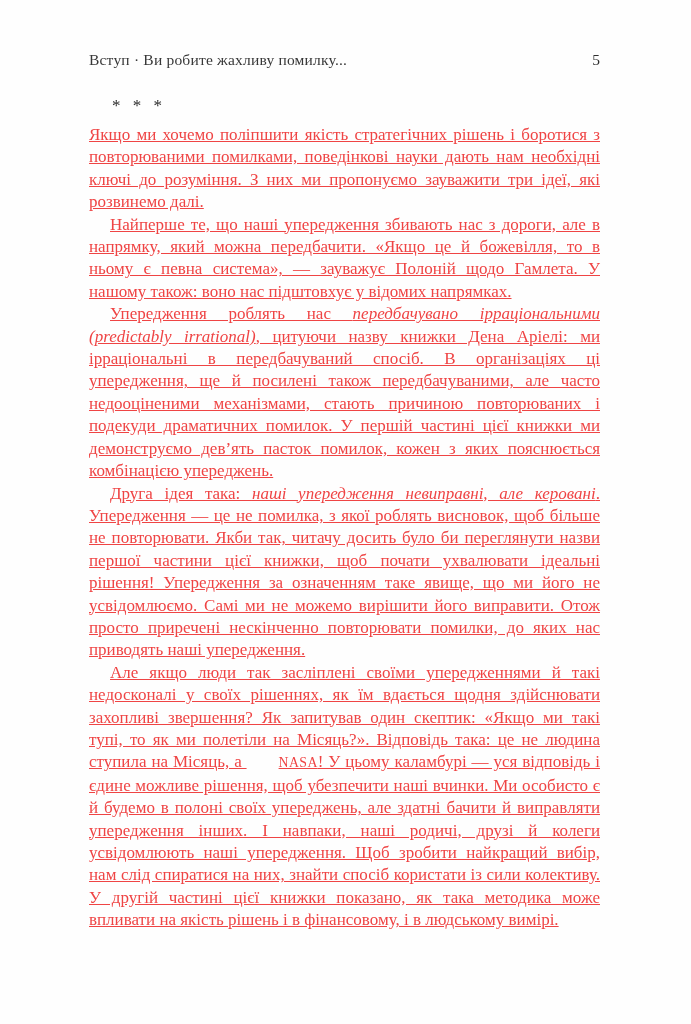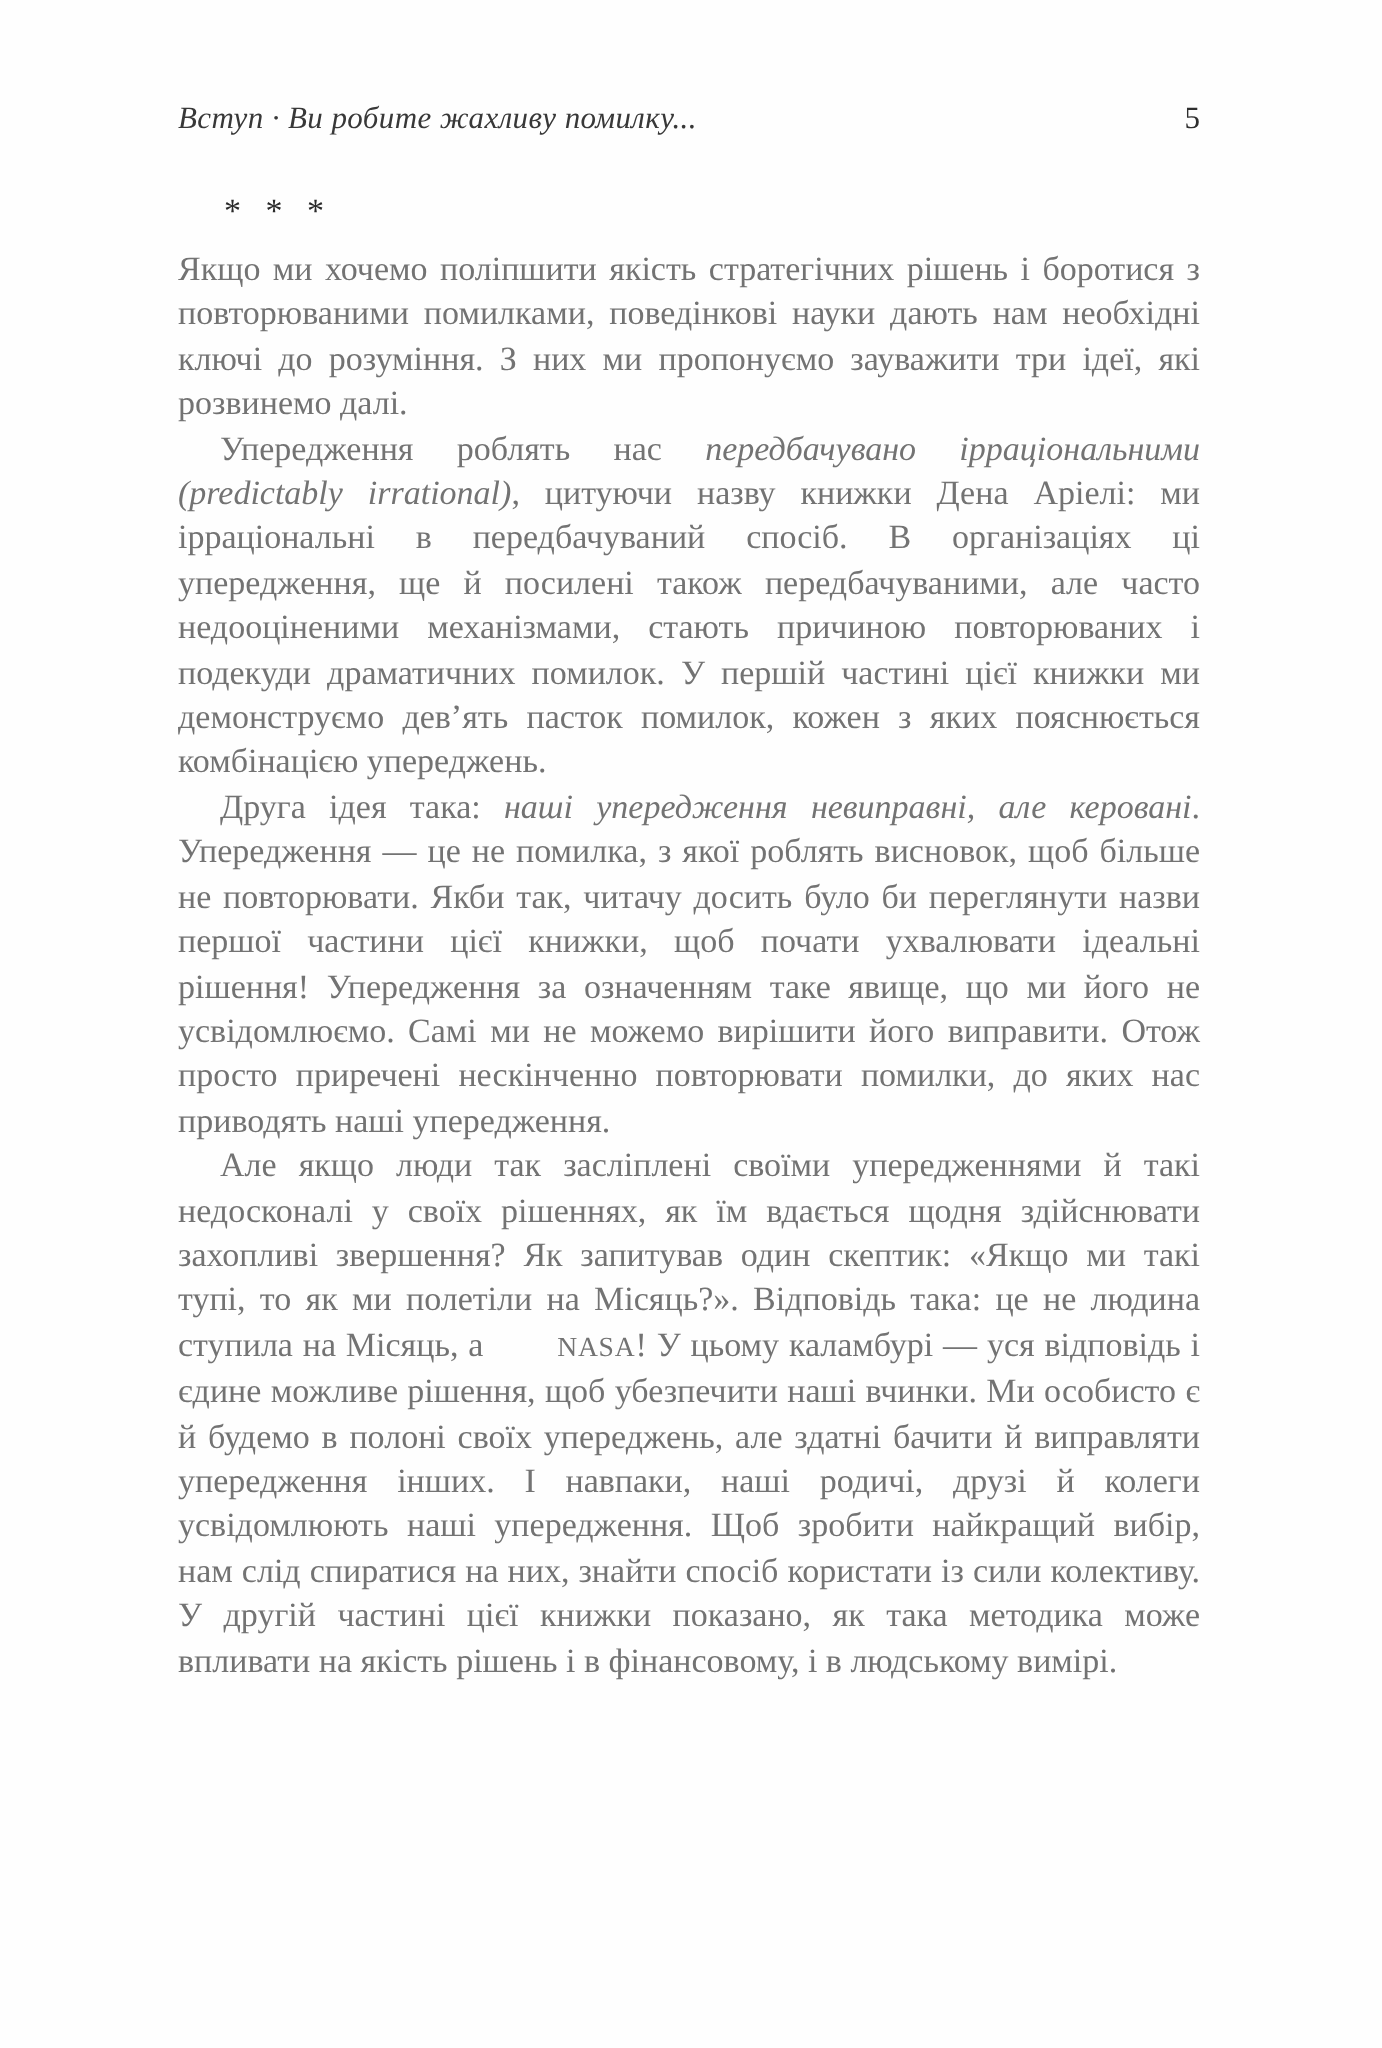--- a/index.html
+++ b/index.html
@@ -20,59 +20,60 @@
   }
   .running-header {
     display: flex;
     justify-content: space-between;
     align-items: baseline;
     font-size: 15.5px;
     line-height: 20px;
     color: #383838;
   }
   .running-title {
-    font-style: italic;
     letter-spacing: 0.2px;
   }
   .page-number {
     font-style: normal;
     color: #2e2e2e;
   }
   .section-separator {
     margin-top: 26px;
     margin-bottom: 8px;
     padding-left: 23px;
     font-size: 17px;
     line-height: 20px;
     letter-spacing: 4px;
     color: #2a2a2a;
   }
   .body-text p {
     margin: 0;
     font-size: 17px;
     line-height: 22.4px;
     text-align: justify;
-    color: #737373;
+    color: #ef4444;
+    text-decoration: underline;
   }
   .body-text p.indent {
     text-indent: 21px;
   }
   .it { font-style: italic; }
   .sc { font-size: 13.8px; letter-spacing: 0.4px; margin-left: 32px; }
 </style>
 </head>
 <body>
 
 <div class="page">
   <div class="running-header">
     <span class="running-title">Вступ · Ви робите жахливу помилку...</span>
     <span class="page-number">5</span>
   </div>
 
   <div class="section-separator">* * *</div>
 
   <div class="body-text">
       <p class=""><span>Якщо ми хочемо поліпшити якість стратегічних рішень і боротися з повторюваними помилками, поведінкові науки дають нам необхідні ключі до розуміння. З них ми пропонуємо зауважити три ідеї, які розвинемо далі.</span></p>
+      <p class="indent"><span>Найперше те, що наші упередження збивають нас з дороги, але в напрямку, який можна передбачити. «Якщо це й божевілля, то в ньому є певна система», — зауважує Полоній щодо Гамлета. У нашому також: воно нас підштовхує у відомих напрямках.</span></p>
       <p class="indent"><span>Упередження роблять нас </span><span class="it">передбачувано ірраціональними (predictably irrational)</span><span>, цитуючи назву книжки Дена Аріелі: ми ірраціональні в передбачуваний спосіб. В організаціях ці упередження, ще й посилені також передбачуваними, але часто недооціненими механізмами, стають причиною повторюваних і подекуди драматичних помилок. У першій частині цієї книжки ми демонструємо дев’ять пасток помилок, кожен з яких пояснюється комбінацією упереджень.</span></p>
       <p class="indent"><span>Друга ідея така: </span><span class="it">наші упередження невиправні, але керовані</span><span>. Упередження — це не помилка, з якої роблять висновок, щоб більше не повторювати. Якби так, читачу досить було би переглянути назви першої частини цієї книжки, щоб почати ухвалювати ідеальні рішення! Упередження за означенням таке явище, що ми його не усвідомлюємо. Самі ми не можемо вирішити його виправити. Отож просто приречені нескінченно повторювати помилки, до яких нас приводять наші упередження.</span></p>
       <p class="indent"><span>Але якщо люди так засліплені своїми упередженнями й такі недосконалі у своїх рішеннях, як їм вдається щодня здійснювати захопливі звершення? Як запитував один скептик: «Якщо ми такі тупі, то як ми полетіли на Місяць?». Відповідь така: це не людина ступила на Місяць, а </span><span class="sc">NASA</span><span>! У цьому каламбурі — уся відповідь і єдине можливе рішення, щоб убезпечити наші вчинки. Ми особисто є й будемо в полоні своїх упереджень, але здатні бачити й виправляти упередження інших. І навпаки, наші родичі, друзі й колеги усвідомлюють наші упередження. Щоб зробити найкращий вибір, нам слід спиратися на них, знайти спосіб користати із сили колективу. У другій частині цієї книжки показано, як така методика може впливати на якість рішень і в фінансовому, і в людському вимірі.</span></p>
     </div>
 </div>
 
 </body></html>

